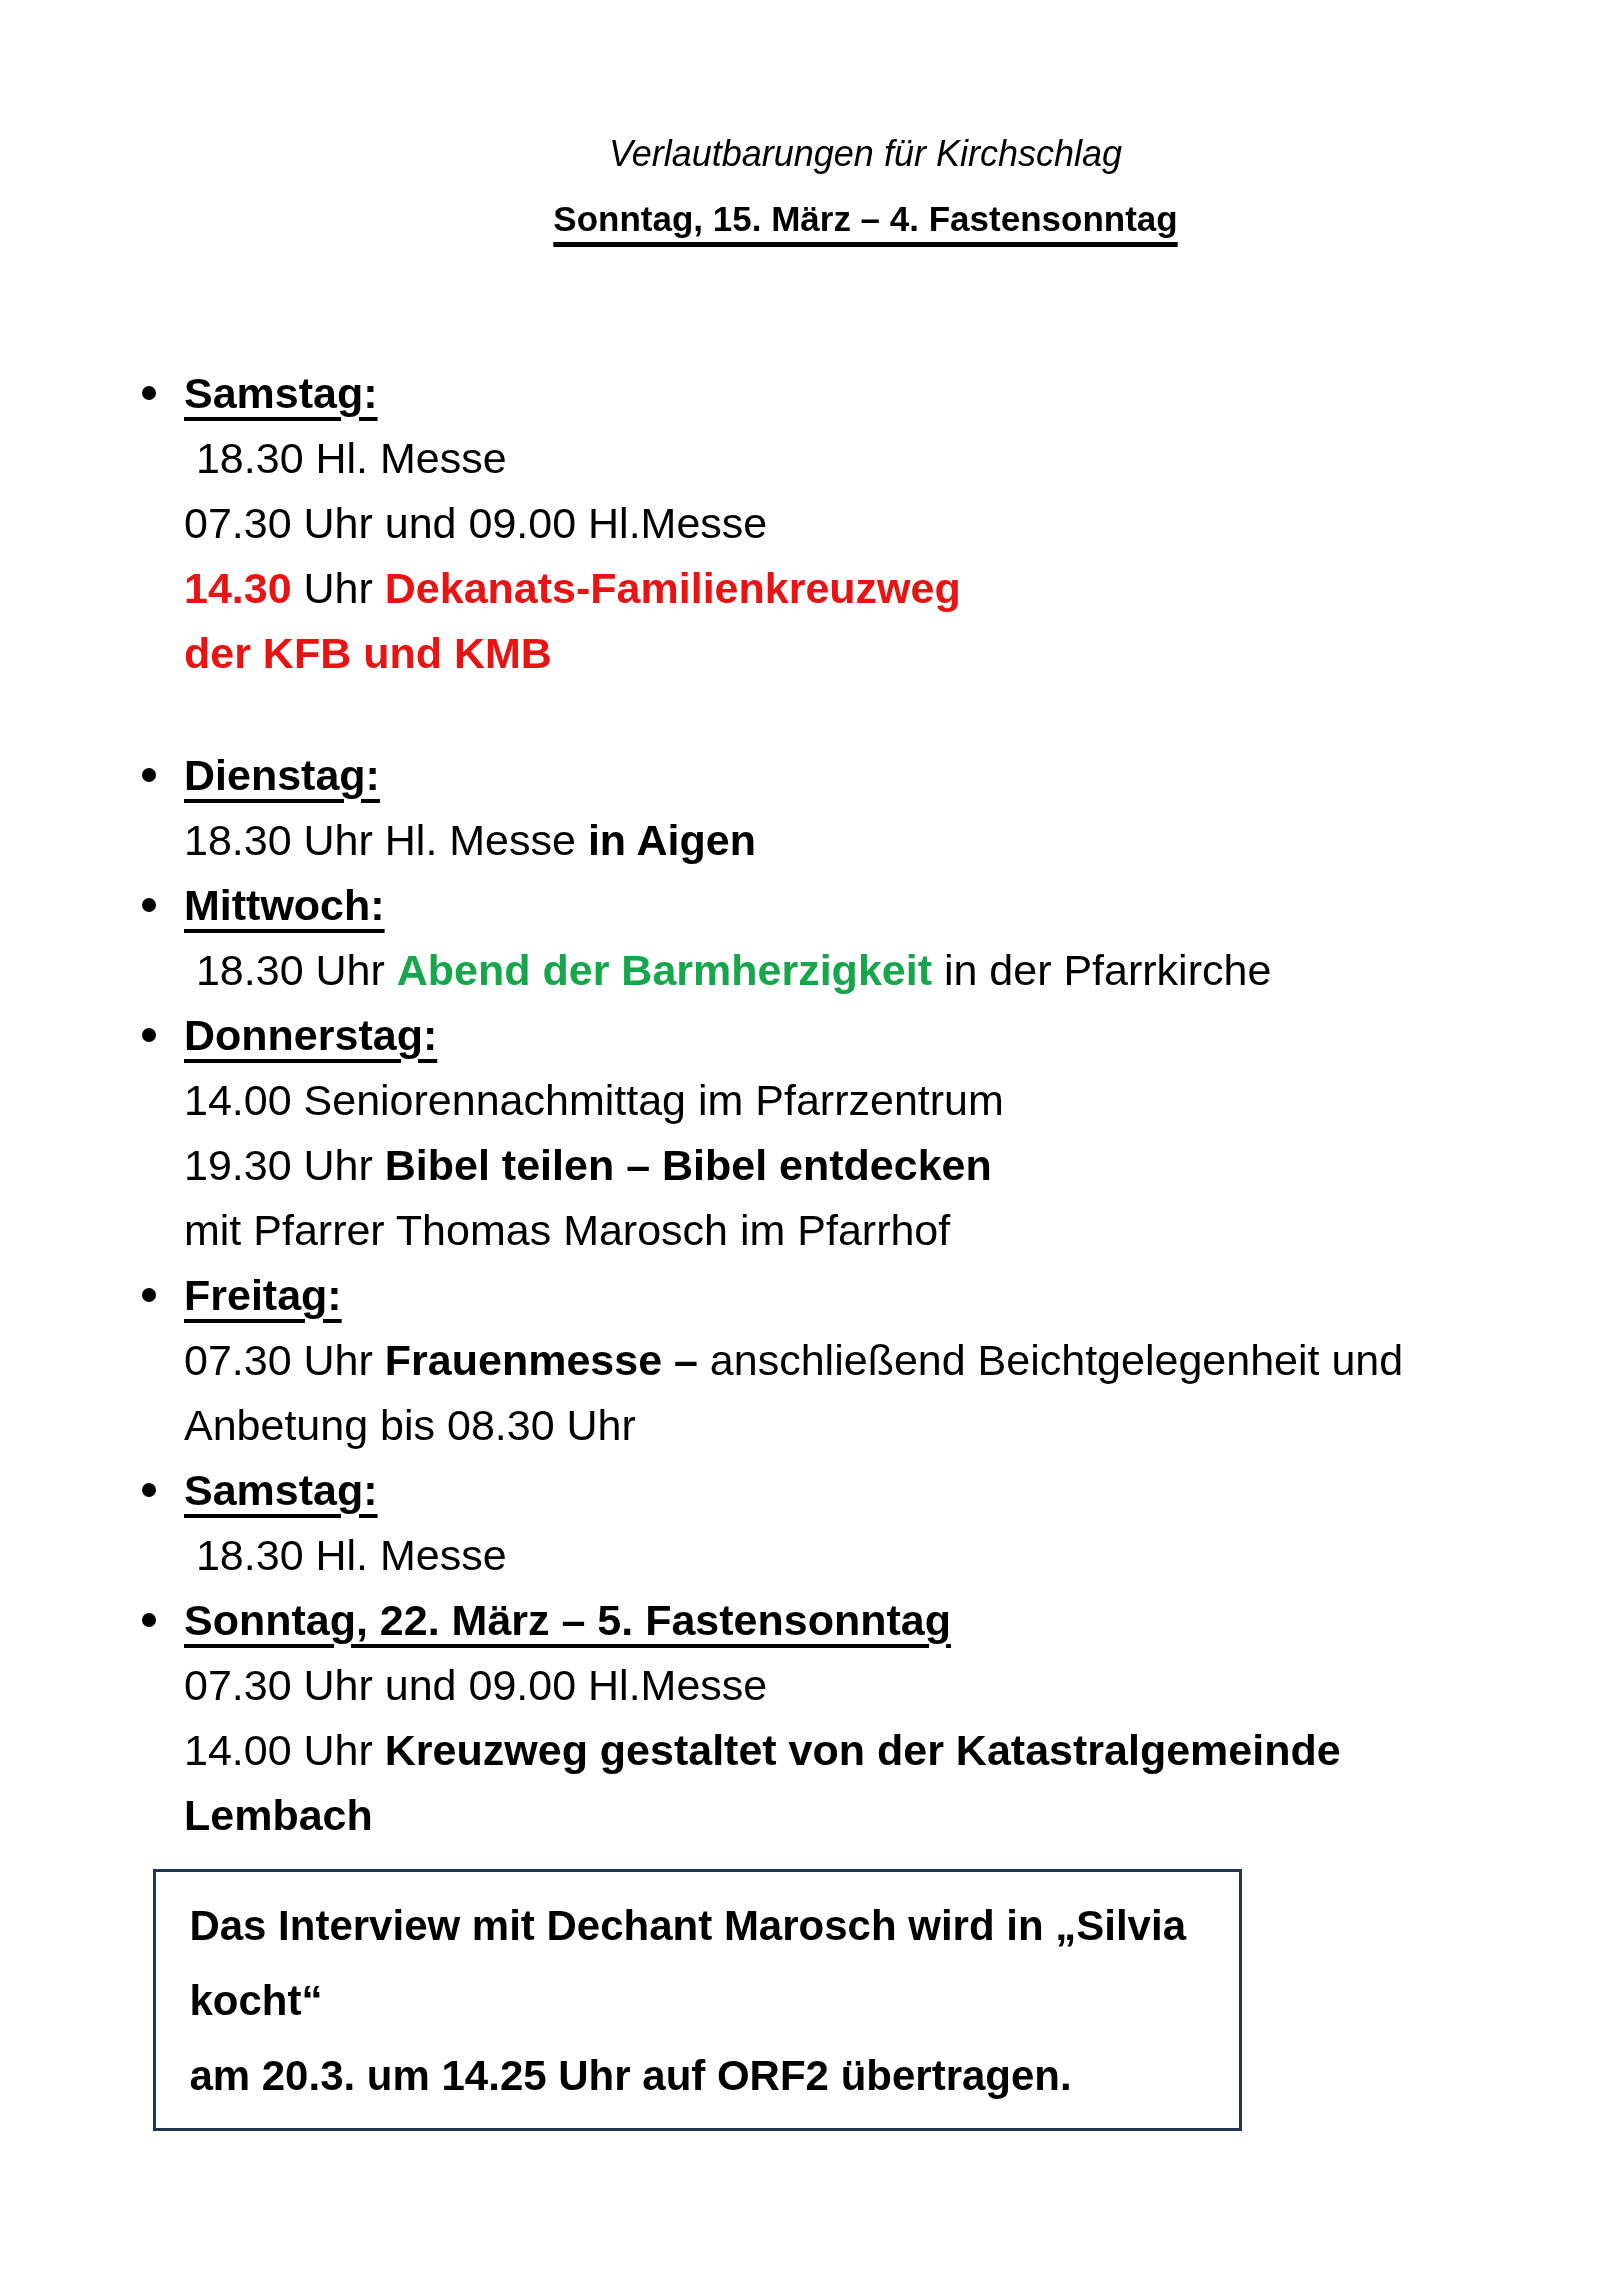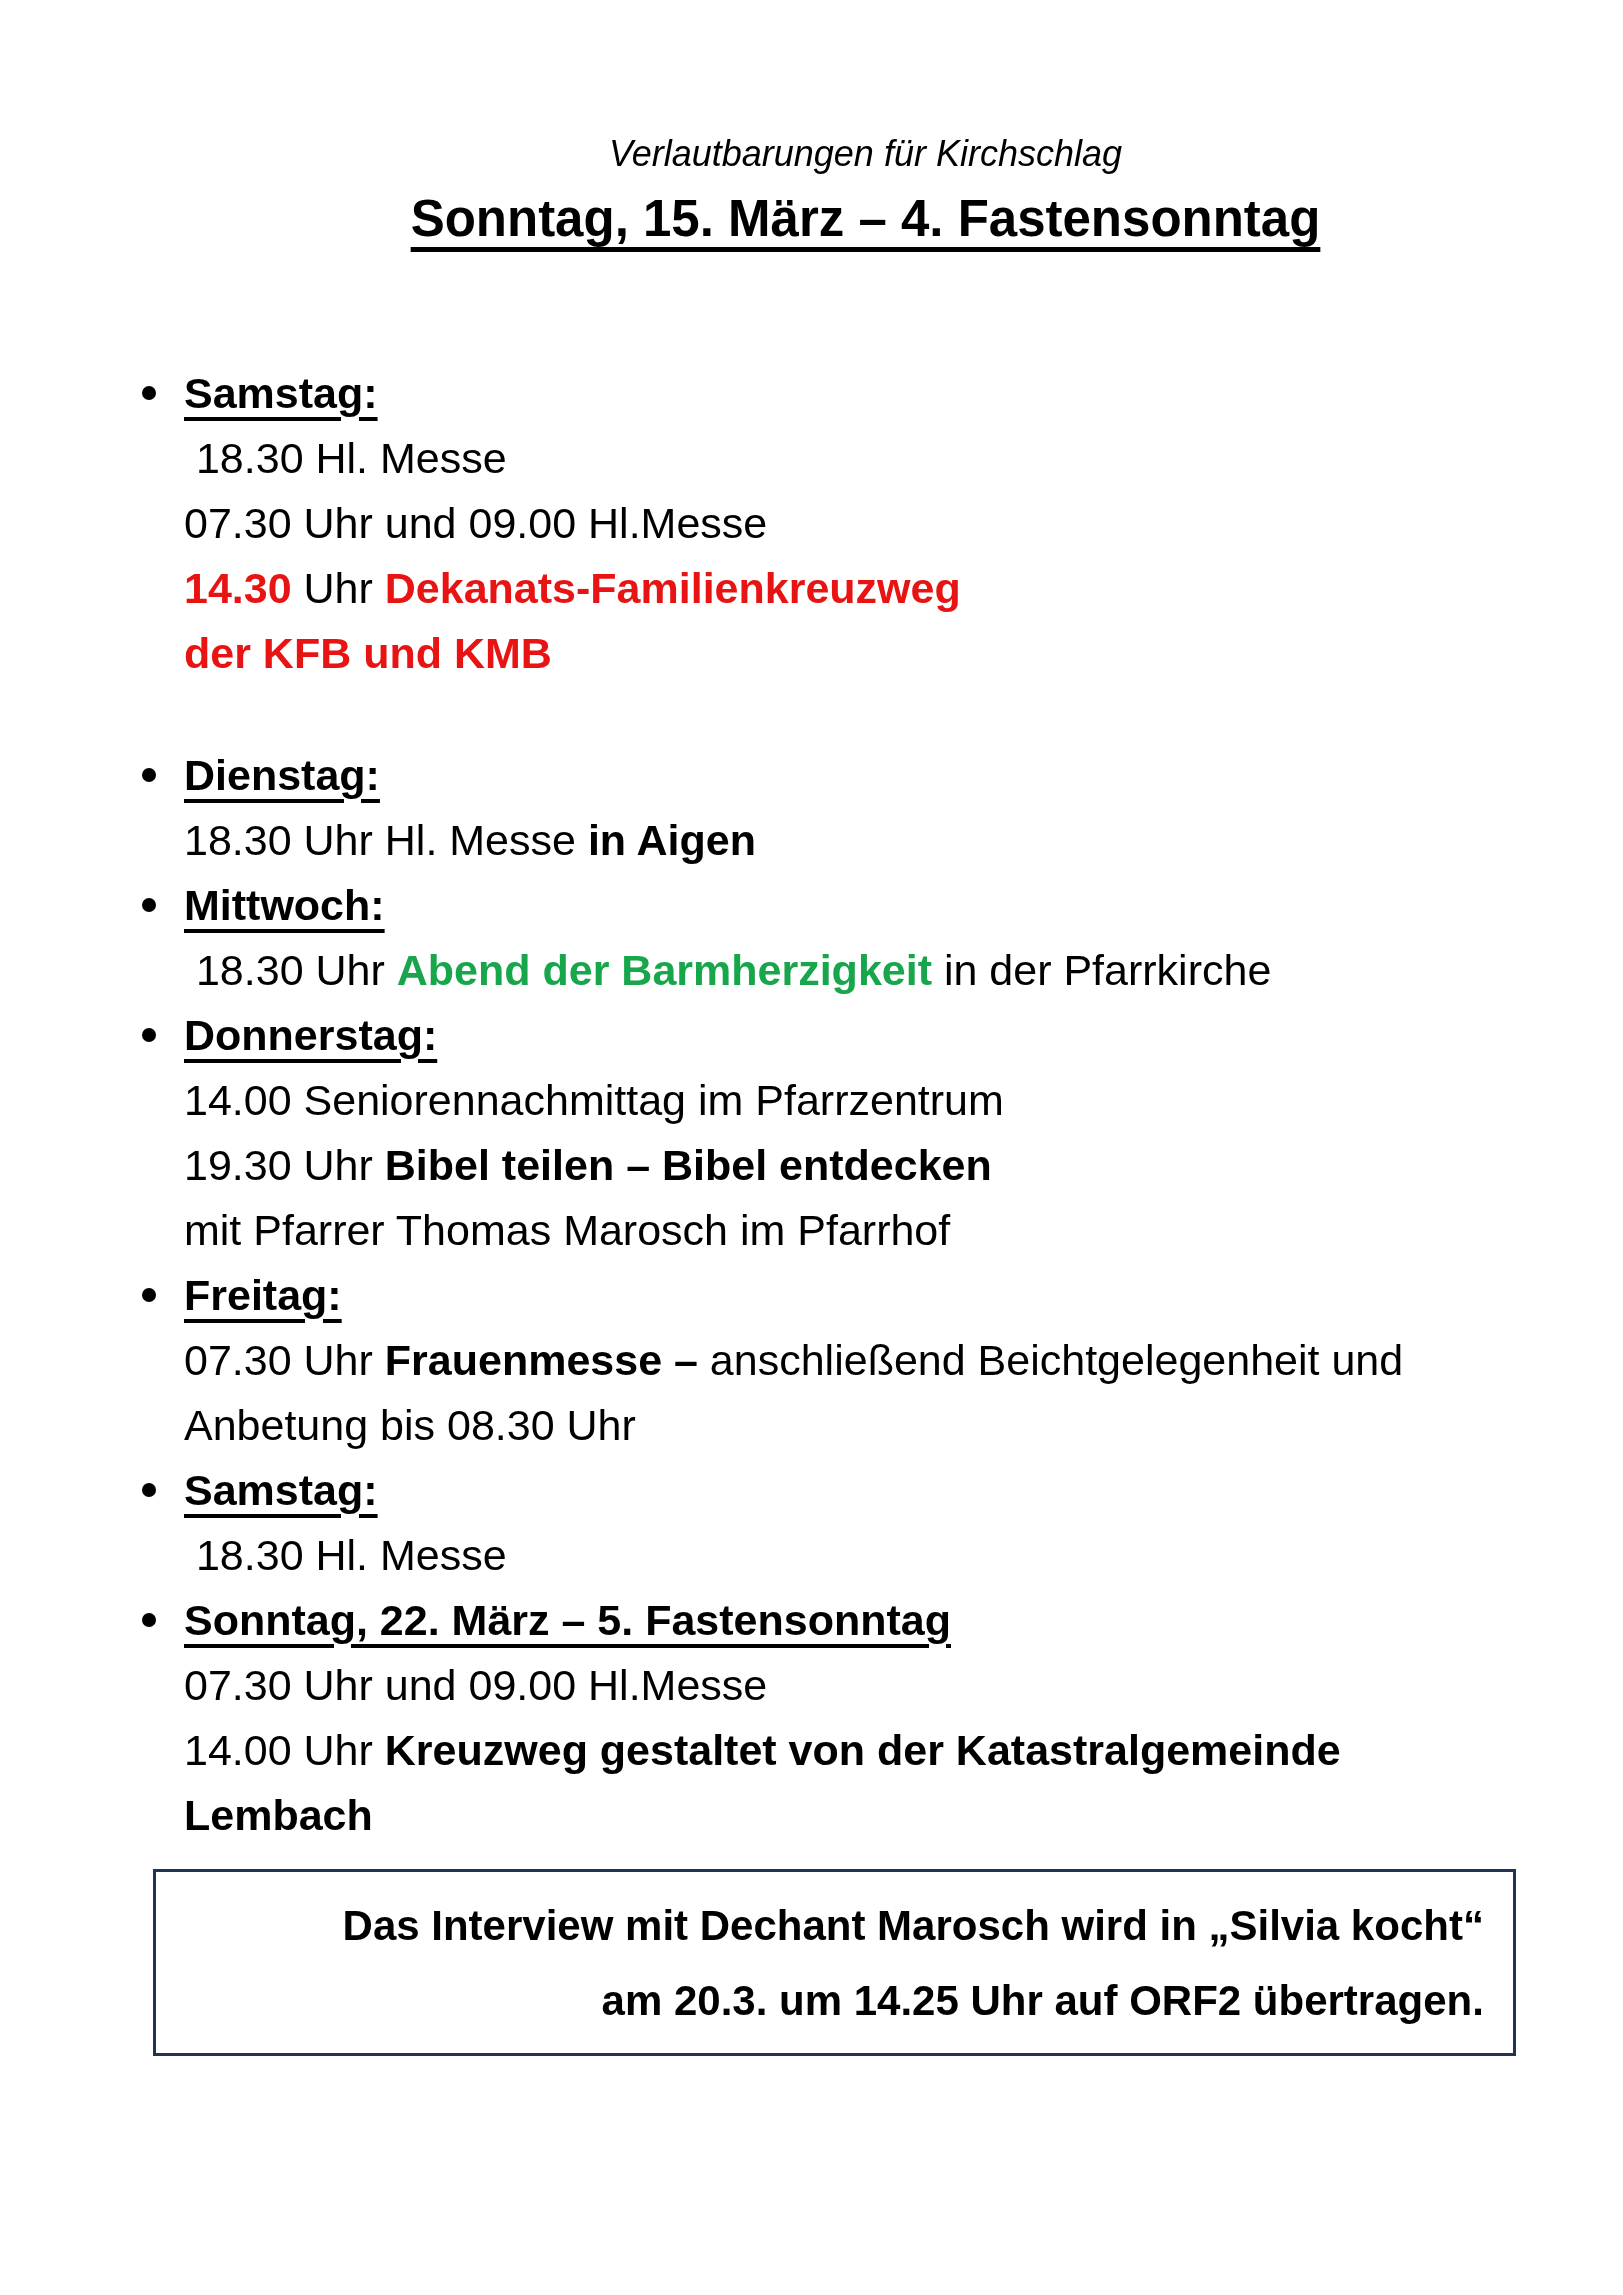--- a/index.html
+++ b/index.html
@@ -15,21 +15,21 @@
     font-family:"Liberation Sans",sans-serif;
     overflow:hidden;
   }
   .doc{padding:131px 29px 0 137px;}
   .subtitle{
     text-align:center;font-style:italic;
     font-size:36px;line-height:46px;margin:0 0 11.5px 0;
   }
   .title{
     text-align:center;font-weight:bold;
-    font-size:51px;line-height:59px;margin:0;
+    font-size:35px;line-height:59px;margin:0;
   }
   .u{
     text-decoration:underline;
     text-decoration-thickness:4.1px;
     text-underline-offset:9px;
   }
   .u2{
     text-decoration:underline;
     text-decoration-thickness:4.9px;
     text-underline-offset:10.6px;
@@ -40,24 +40,24 @@
   .dot{width:14px;height:14px;border-radius:50%;background:#000;margin-top:25px;margin-left:4.9px;}
   .line{flex:1 1 auto;}
   .seg{white-space:pre-wrap;}
   .b{font-weight:bold;}
   .red{color:var(--red);}
   .pink{color:var(--pink);}
   .green{color:var(--green);}
   .spacer{height:57px;}
   .notice{
     margin:21px 0 0 16.4px;
-    width:1363px;box-sizing:border-box;
+    width:1089px;box-sizing:border-box;
     border:3.3px solid var(--border);
     padding:16.4px 29.5px 14.7px 33px;
-    font-weight:bold;font-size:42px;line-height:75px;text-align:right;
+    font-weight:bold;font-size:42px;line-height:75px;
   }
 </style>
 </head>
 <body>
 
 <div class="doc">
 
   <p class="subtitle">Verlautbarungen für Kirchschlag</p>
 
   <h1 class="title"><span class="u2 seg">Sonntag, 15. März – 4. Fastensonntag</span></h1>

